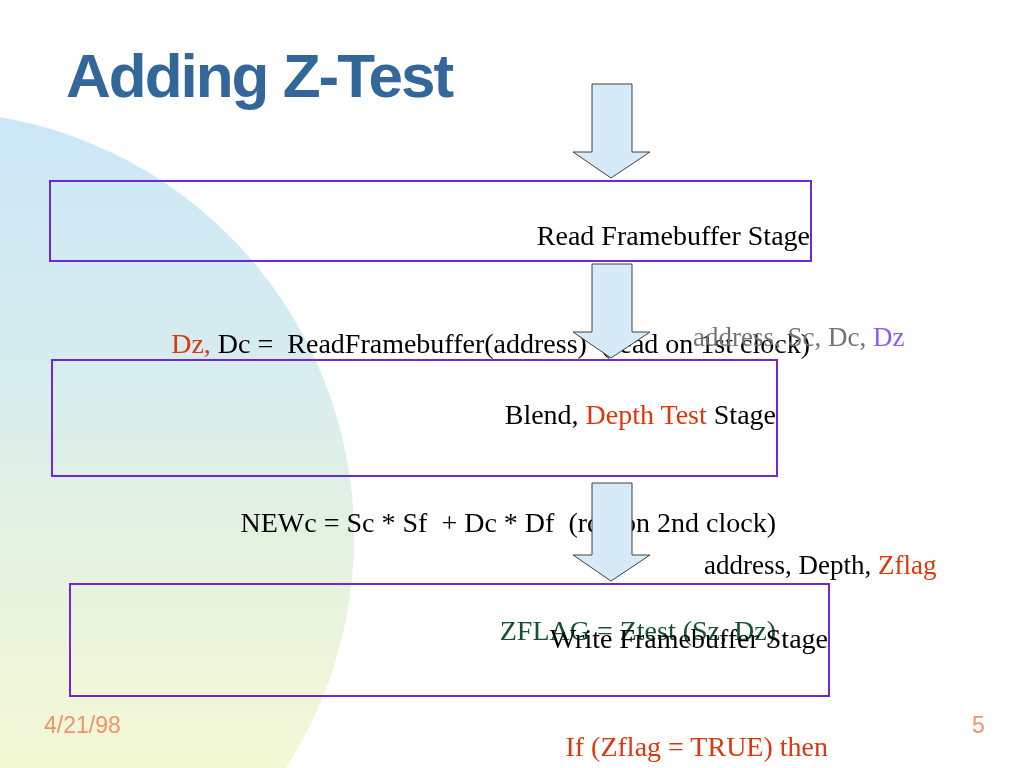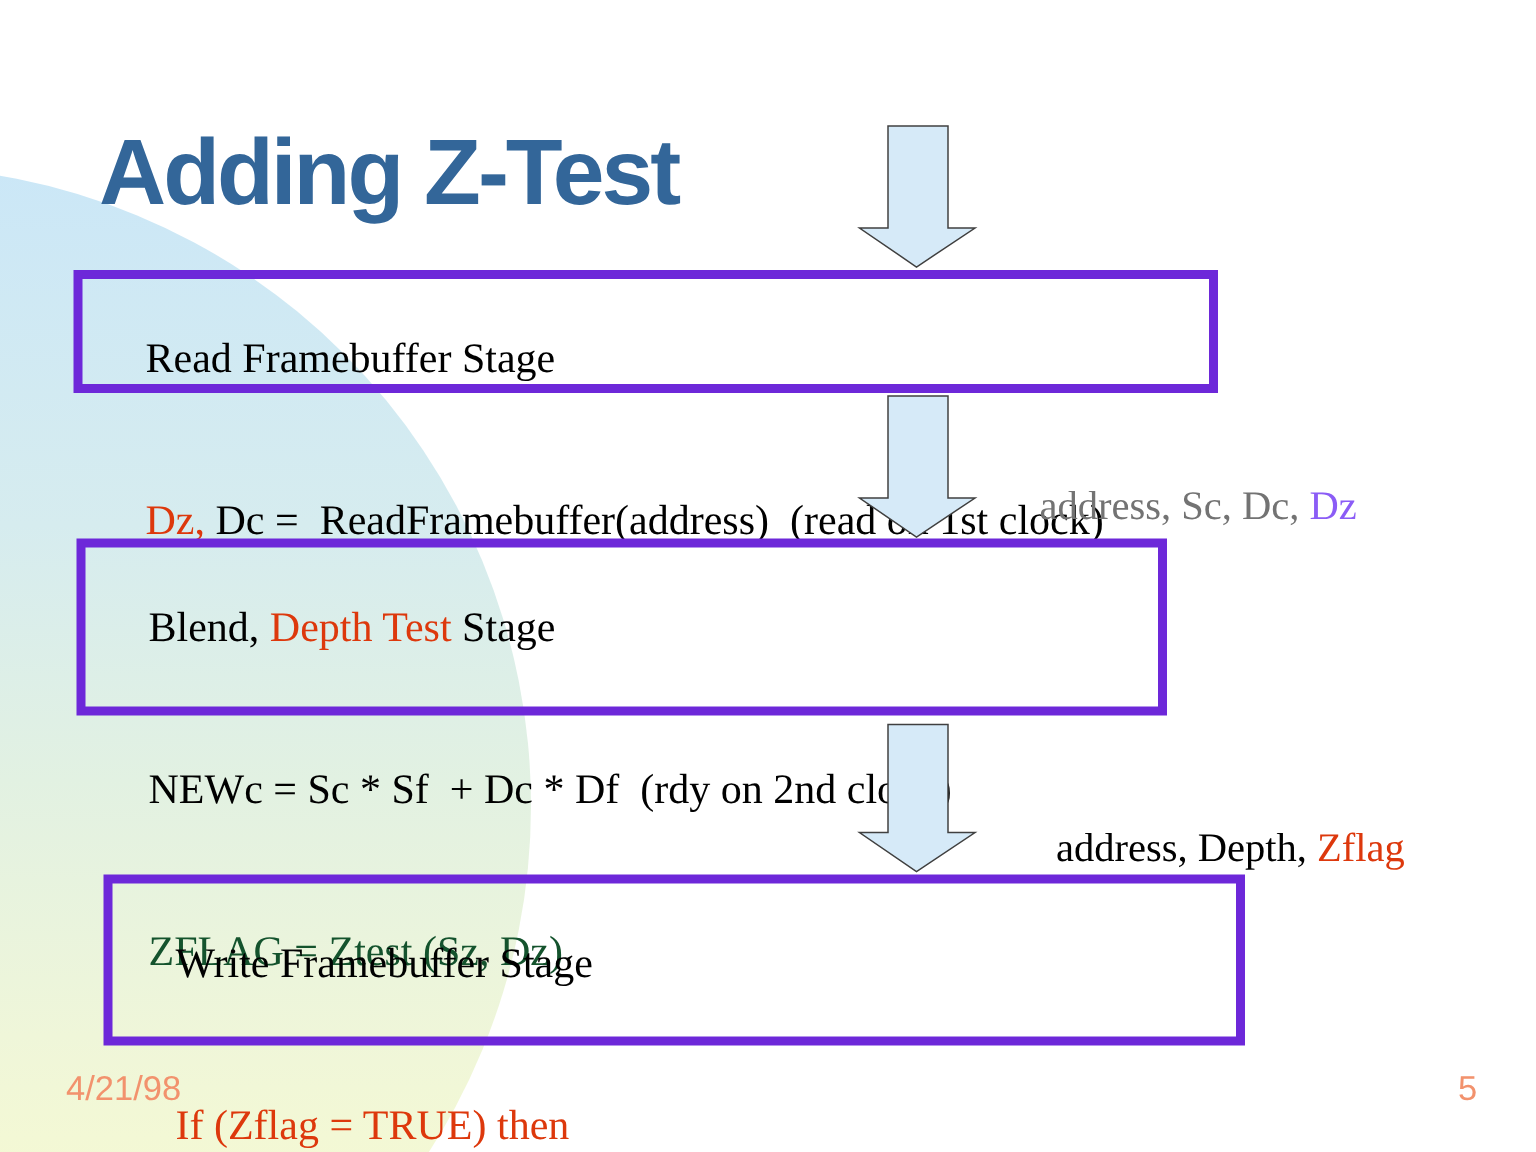--- a/index.html
+++ b/index.html
@@ -30,26 +30,26 @@
     margin:0;
     font-family:"Liberation Sans", sans-serif;
     font-weight:700;
     font-size:62px;
     letter-spacing:-2px;
     color:#336699;
   }
   .stage-box{
     position:absolute;
     box-sizing:border-box;
-    border:6px solid #6d28d9;
+    border:2px solid #6d28d9;
     background:transparent;
     display:flex;
     flex-direction:column;
     justify-content:space-around;
-    text-align:left;
+    text-align:right;
   }
   .box1{left:49px;top:180px;width:763px;height:82px;}
   .box2{left:51px;top:359px;width:727px;height:118px;}
   .box3{left:69px;top:583px;width:761px;height:114px;}
   .stage-line{
     font-size:28px;
     line-height:36px;
     white-space:pre-wrap;
     color:#000000;
   }
@@ -80,21 +80,21 @@
     font-size:23px;
   }
 </style>
 </head>
 <body>
 
 <div class="slide">
 
   <div class="bg-circle"></div>
 
-  <h1 class="title" style="color: rgb(51, 102, 153); margin-top: 40px;">Adding Z-Test</h1>
+  <h1 class="title" style="color: rgb(51, 102, 153);">Adding Z-Test</h1>
 
   <svg class="arrow a1" width="84" height="97" viewBox="0 0 84 97">
     <polygon points="22,1 62,1 62,69 80,69 41,95 3,69 22,69" stroke="#404040" stroke-width="1" fill="#d6eaf8"></polygon>
   </svg>
 
   <div class="stage-box box1">
     <div class="stage-line">
       <span style="color: rgb(0, 0, 0);">Read Framebuffer Stage</span>
     </div>
     <div class="stage-line">

